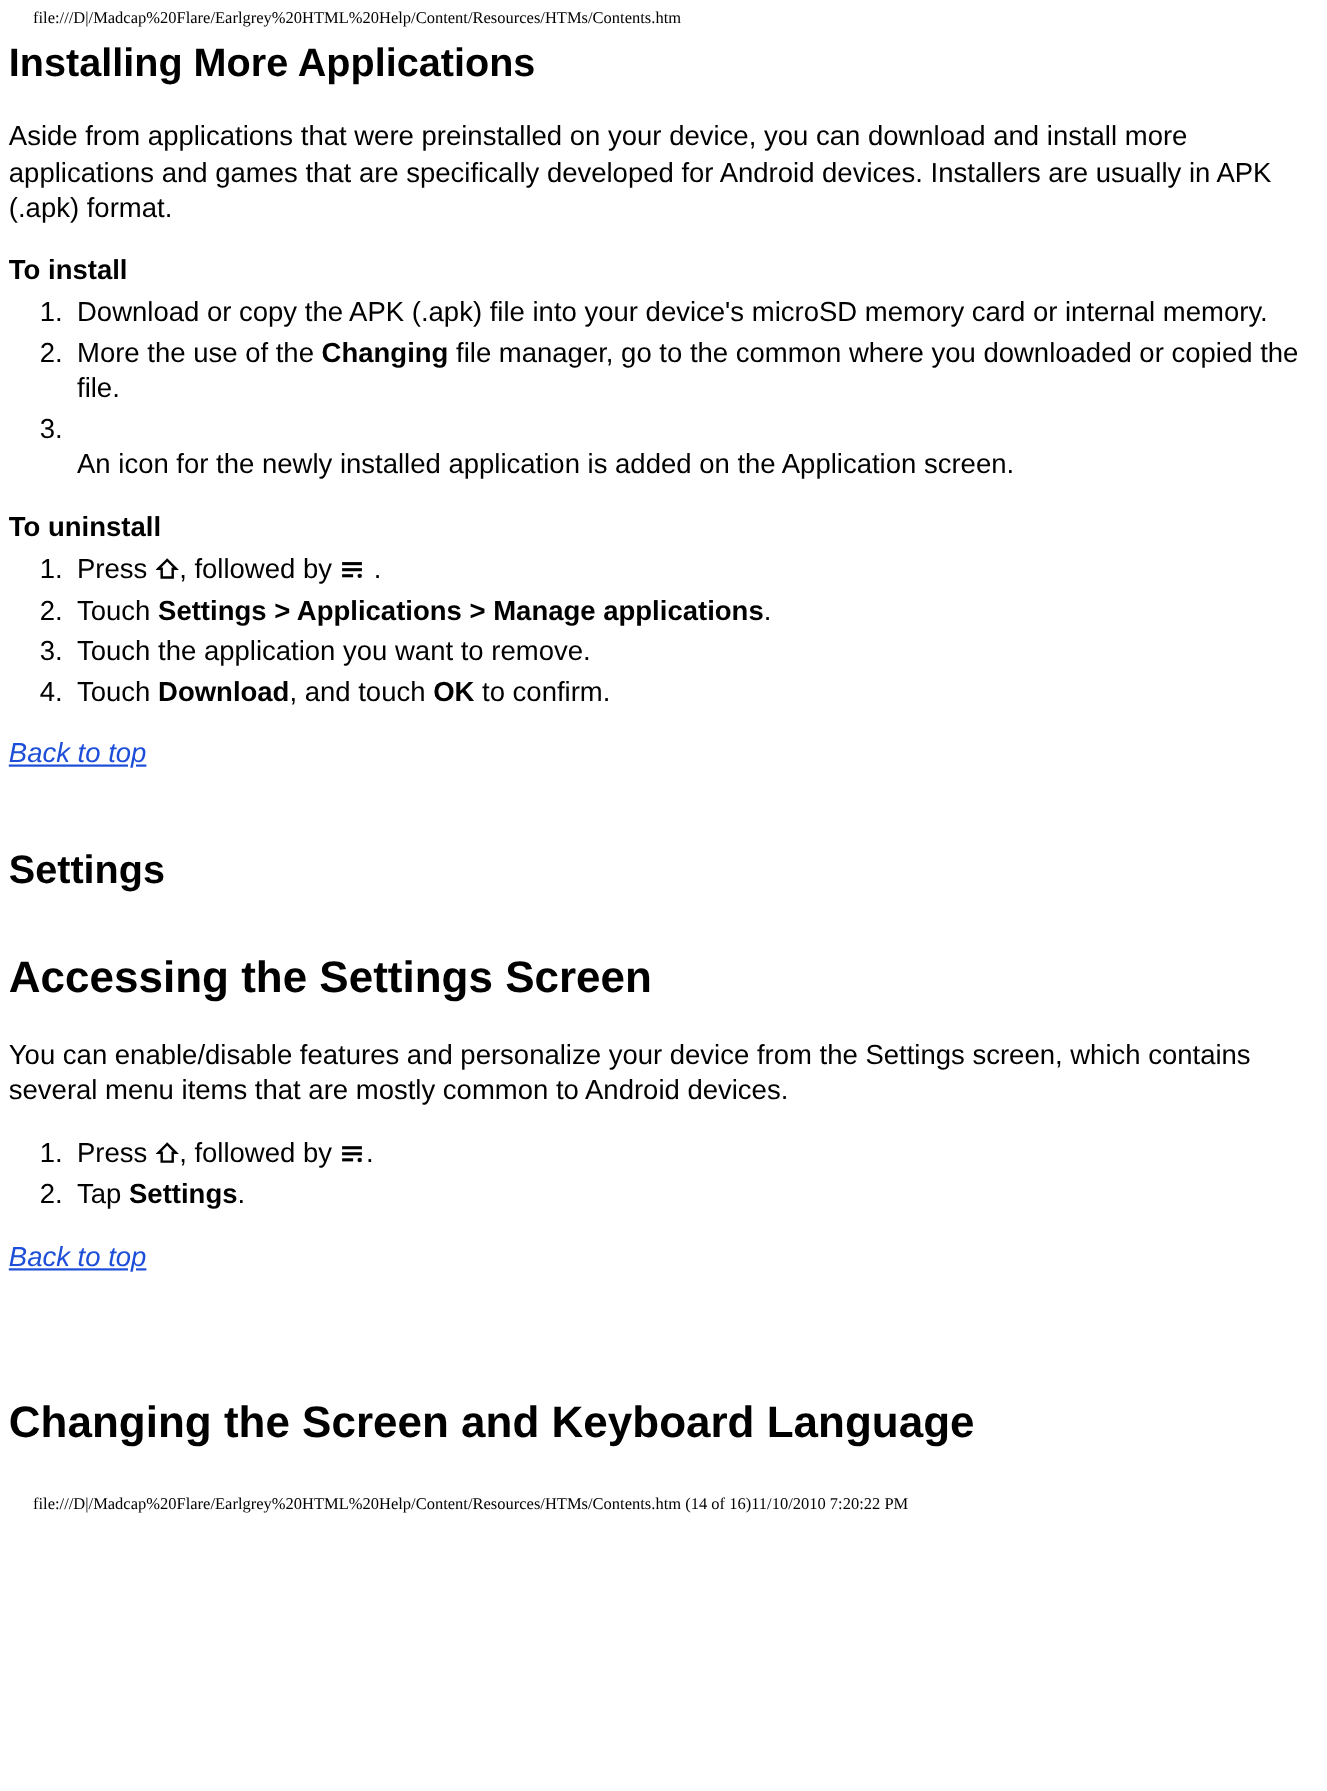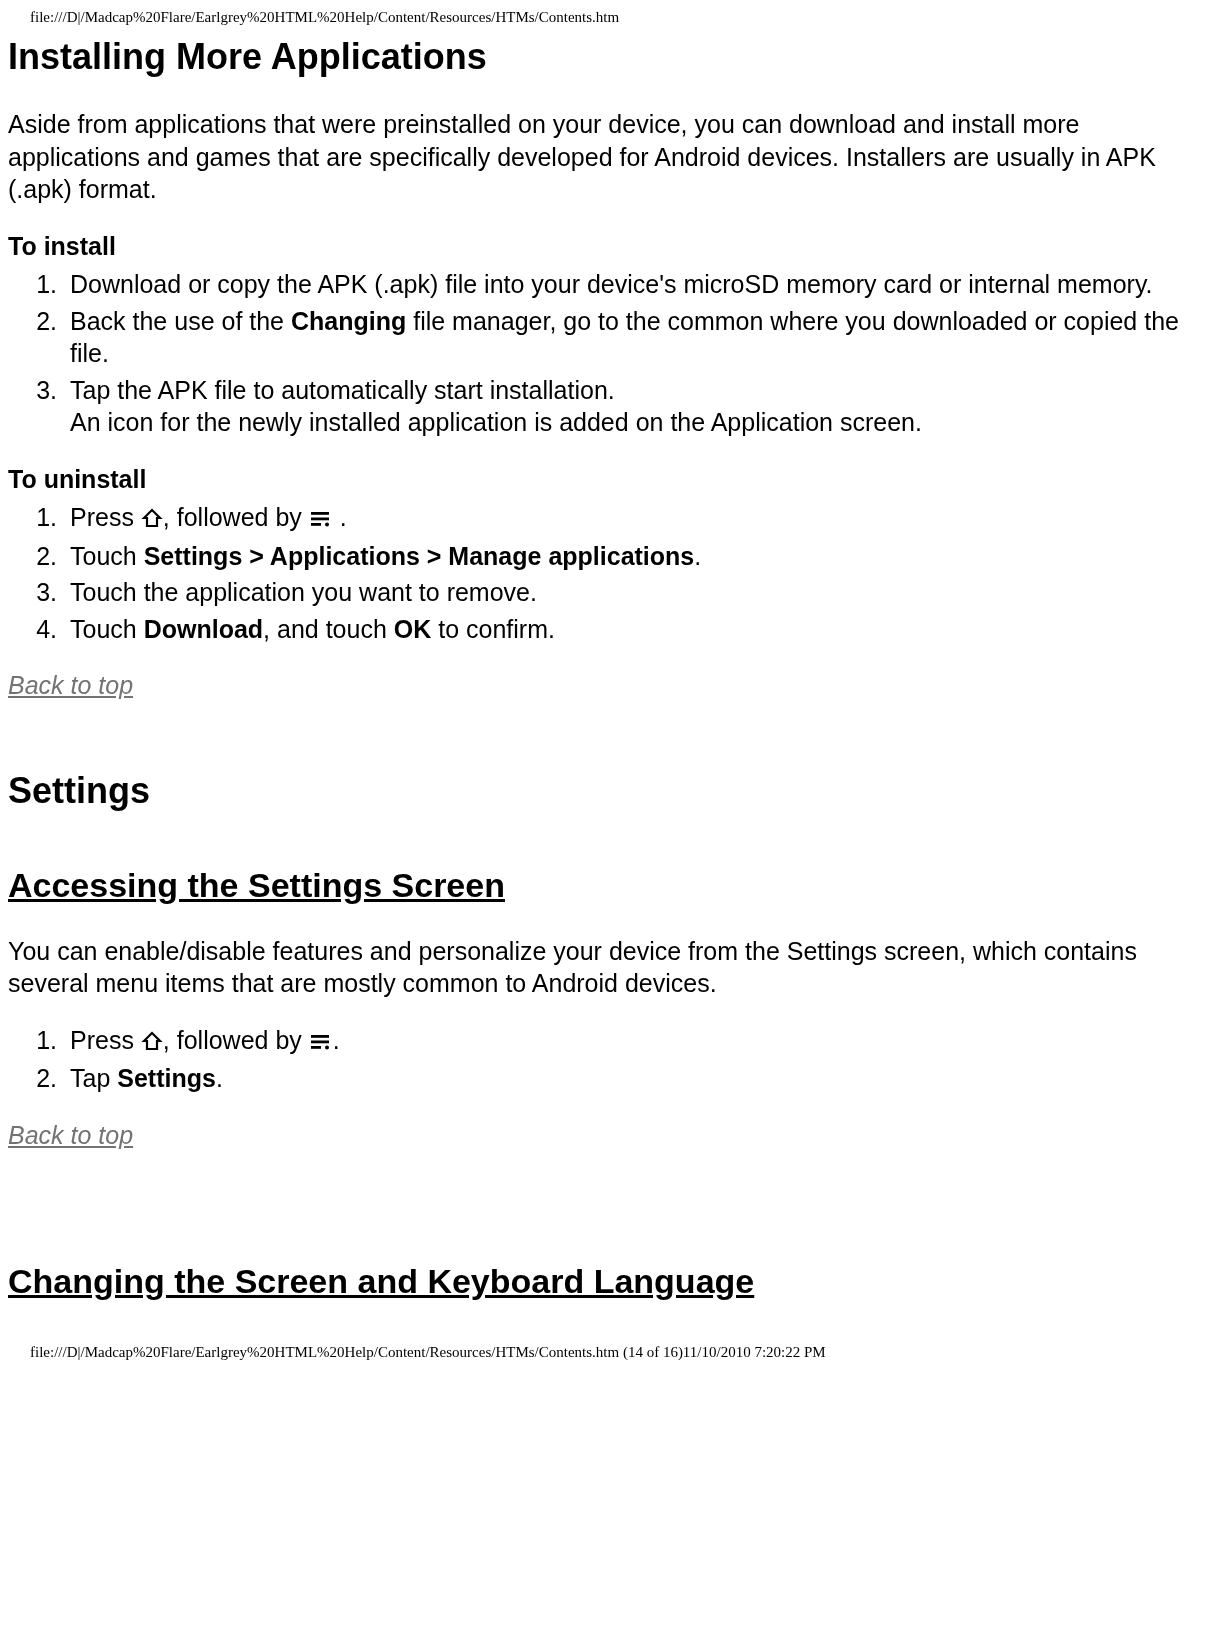--- a/index.html
+++ b/index.html
@@ -15,43 +15,42 @@
     font-family: "Times New Roman", Times, serif;
     font-size: 15px;
     margin: 8px 0 6px 22px;
   }
   h1 {
     font-size: 36px;
     font-weight: bold;
     margin: 6px 0 28px 0;
   }
   h2 {
-    font-size: 34px;
+    font-size: 40px;
     font-weight: bold;
     margin: 48px 0 28px 0;
-    text-decoration: underline;
   }
   p {
     margin: 0 0 24px 0;
   }
   .subhead {
     font-weight: bold;
     margin: 0 0 6px 0;
   }
   ol {
     margin: 0 0 24px 0;
     padding-left: 56px;
   }
   li {
     margin: 4px 0 2px 0;
     padding-left: 6px;
   }
   b { font-weight: bold; }
   a.backtotop {
-    color: #737373;
+    color: #1d4ed8;
     font-style: italic;
     text-decoration: underline;
   }
   .icon {
     display: inline-block;
     vertical-align: -2px;
   }
   .footer-path {
     font-family: "Times New Roman", Times, serif;
     font-size: 15px;
@@ -67,24 +66,24 @@
 <div class="header-path">file:///D|/Madcap%20Flare/Earlgrey%20HTML%20Help/Content/Resources/HTMs/Contents.htm</div>
 
 <h1>Installing More Applications</h1>
 
 <p>Aside from applications that were preinstalled on your device, you can download and install more applications and games that are specifically developed for Android devices. Installers are usually in APK (.apk) format.</p>
 
 <div class="subhead">To install</div>
 <ol>
   <li>Download or copy the APK (.apk) file into your device's microSD memory card or internal memory.</li>
   <li>
-    <span>Back the use of the </span><b>Changing</b><span> file manager, go to the common where you downloaded or copied the file.</span>
+    <span>More the use of the </span><b>Changing</b><span> file manager, go to the common where you downloaded or copied the file.</span>
   </li>
   <li>
-    <span>Tap the APK file to automatically start installation.</span><br>
+    <br>
     <span>An icon for the newly installed application is added on the Application screen.</span>
   </li>
 </ol>
 
 <div class="subhead">To uninstall</div>
 <ol>
   <li>
     <span>Press </span><span class="icon"><svg width="22" height="20" viewBox="0 0 22 20">
           <path d="M3 10 L11 2 L19 10 L16 10 L16 18 L6 18 L6 10 Z" fill="none" stroke="#000" stroke-width="2.2"></path>
         </svg></span><span>, followed by </span><span class="icon"><svg width="24" height="18" viewBox="0 0 24 18">

